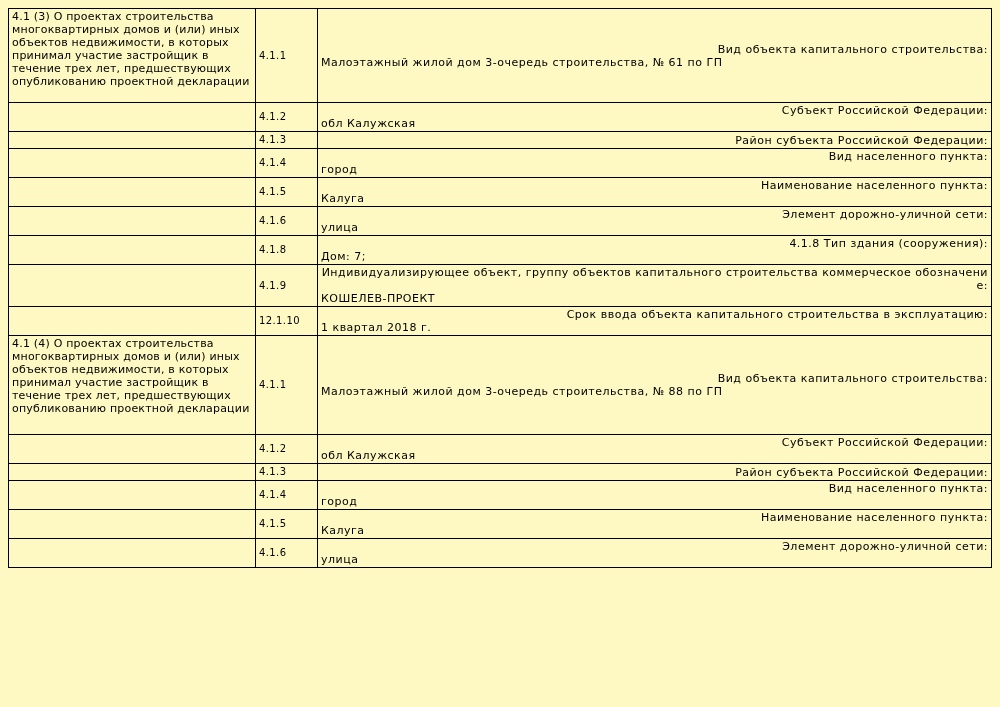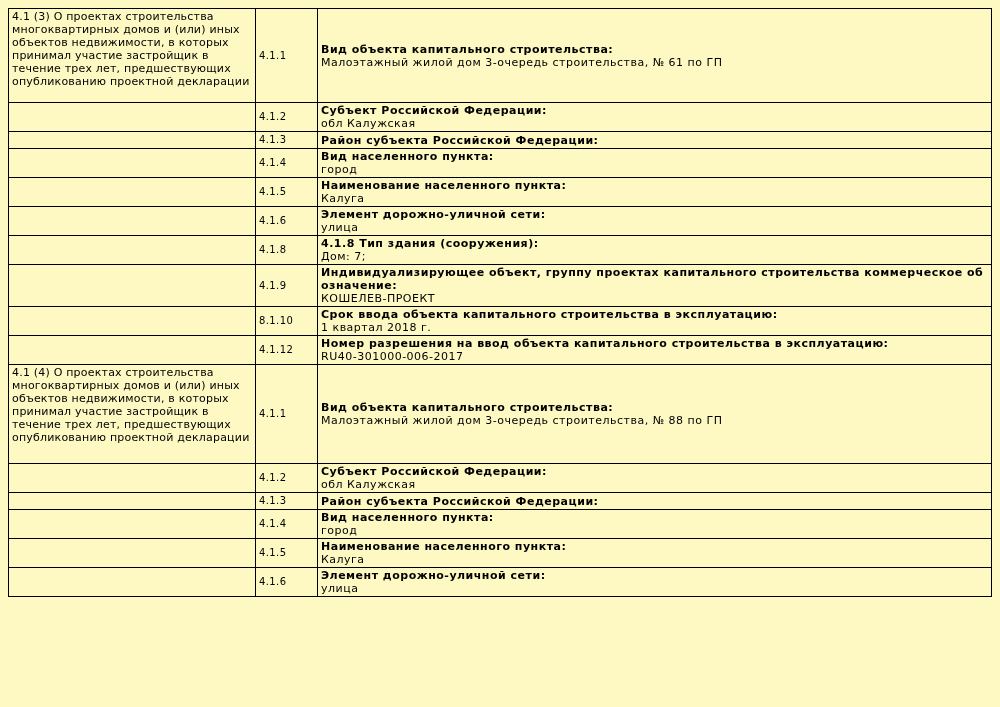--- a/index.html
+++ b/index.html
@@ -40,21 +40,21 @@
     line-height: 14px;
     letter-spacing: 0.4px;
   }
   td.cell-content {
     font-size: 11px;
     line-height: 13px;
     letter-spacing: 0.5px;
   }
   tr.row-tall-a { height: 94px; }
   tr.row-tall-b { height: 99px; }
-  .field-label { font-weight: bold; word-break: break-all; }
+  .field-label { font-weight: normal; word-break: break-all; text-align: right; }
   .field-value { font-weight: bold; }
   .field-value .value-prefix { font-weight: normal; margin-top: 20px; }
   .field-value .value-bold { font-weight: normal; }
 </style>
 </head>
 <body>
 
 <div class="page">
   <table class="decl-table">
     <colgroup>
@@ -116,38 +116,30 @@
           <td class="cell-num">4.1.8</td>
           <td class="cell-content">
             <div class="field-label">4.1.8 Тип здания (сооружения):</div>
             <div class="field-value"><span class="value-prefix">Дом: </span><span class="value-bold">7;</span></div>
           </td>
         </tr>
         <tr>
           <td class="cell-desc"></td>
           <td class="cell-num">4.1.9</td>
           <td class="cell-content">
-            <div class="field-label">Индивидуализирующее объект, группу проектах капитального строительства коммерческое обозначение:</div>
+            <div class="field-label">Индивидуализирующее объект, группу объектов капитального строительства коммерческое обозначение:</div>
             <div class="field-value"><span class="value-bold">КОШЕЛЕВ-ПРОЕКТ</span></div>
           </td>
         </tr>
         <tr>
           <td class="cell-desc"></td>
-          <td class="cell-num">8.1.10</td>
+          <td class="cell-num">12.1.10</td>
           <td class="cell-content">
             <div class="field-label">Срок ввода объекта капитального строительства в эксплуатацию:</div>
             <div class="field-value"><span class="value-bold">1 квартал 2018 г.</span></div>
-          </td>
-        </tr>
-        <tr>
-          <td class="cell-desc"></td>
-          <td class="cell-num">4.1.12</td>
-          <td class="cell-content">
-            <div class="field-label">Номер разрешения на ввод объекта капитального строительства в эксплуатацию:</div>
-            <div class="field-value"><span class="value-bold">RU40-301000-006-2017</span></div>
           </td>
         </tr>
         <tr class="row-tall-b">
           <td class="cell-desc">4.1 (4) О проектах строительства многоквартирных домов и (или) иных объектов недвижимости, в которых принимал участие застройщик в течение трех лет, предшествующих опубликованию проектной декларации</td>
           <td class="cell-num">4.1.1</td>
           <td class="cell-content">
             <div class="field-label">Вид объекта капитального строительства:</div>
             <div class="field-value"><span class="value-bold">Малоэтажный жилой дом 3-очередь строительства, № 88 по ГП</span></div>
           </td>
         </tr>

